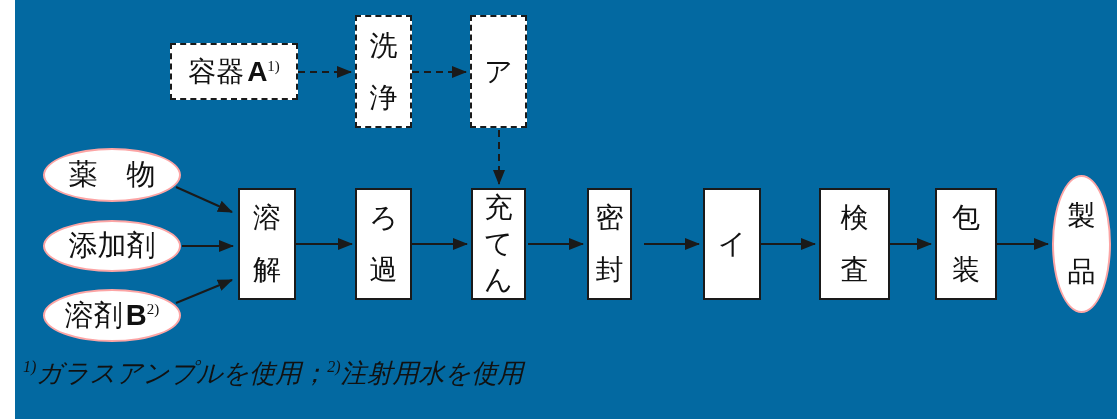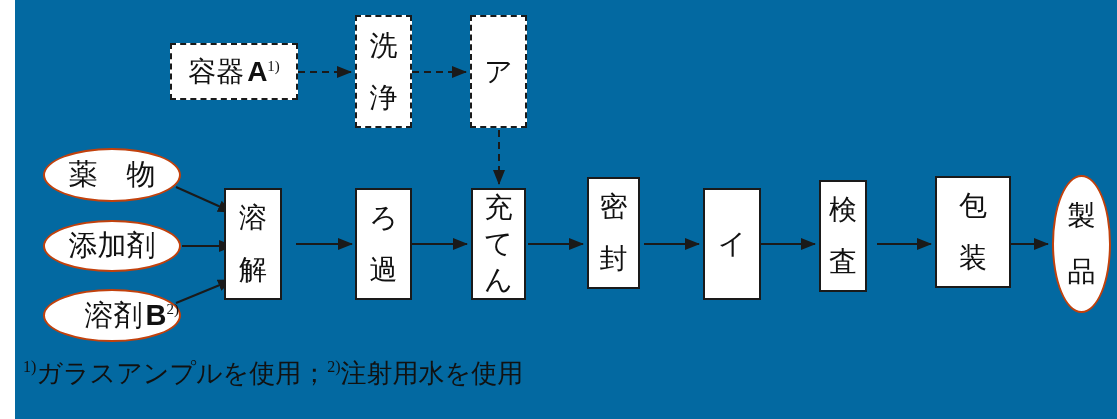--- a/index.html
+++ b/index.html
@@ -7,36 +7,36 @@
     position:relative; width:1117px; height:419px; background:#0369a1;
     font-family:"Liberation Serif","DejaVu Serif",serif; color:#111111; overflow:hidden;margin-left:15px;
   }
   svg.arrows { position:absolute; left:0; top:0; z-index:1; }
   .node {
     position:absolute; display:flex; align-items:center; justify-content:center;
     box-sizing:border-box; background:#ffffff; z-index:2;
   }
   .sbox { border:2px solid #1a1a1a; }
   .dbox { border:2px dashed #1a1a1a; }
-  .ellipse { border:2px solid #c2410c; border-radius:50%; }
+  .ellipse { border:2px solid #fca5a5; border-radius:50%; }
   .vtext {
     width:30px; font-size:28px; line-height:52px; text-align:center;
     word-break:break-all; letter-spacing:0;font-family:Liberation Serif, serif;
   }
   .vtext.l3 { line-height:36px; }
   .vtext.prod { line-height:56px; }
   .single { font-size:28px; }
   .hlabel { font-size:28px; white-space:nowrap; }
   .ellipse .hlabel { font-size:29px; }
   .latin {
     font-family:"Liberation Sans","DejaVu Sans",sans-serif;
     font-weight:bold; margin-left:3px;
   }
   .supmark { font-size:15px; vertical-align:super; line-height:0; }
-  .footnote { position:absolute; left:8px; top:356px; font-size:26px; z-index:2; white-space:nowrap; }
+  .footnote { position:absolute; left:8px; top:356px; font-size:26px; z-index:2; white-space:nowrap;font-style:italic; }
   .footnote .supmark { font-size:16px; }
 </style>
 </head>
 <body>
 
 <div class="stage">
 
   <svg class="arrows" width="1117" height="419" viewBox="0 0 1117 419">
     <defs>
       <marker id="ah" markerUnits="userSpaceOnUse" markerWidth="16" markerHeight="12" refX="14" refY="6" orient="auto">
@@ -73,49 +73,49 @@
   </div>
 
   <div class="node ellipse" style="left:28px; top:148px; width:138px; height:54px;">
     <span class="hlabel">薬　物</span>
   </div>
 
   <div class="node ellipse" style="left:28px; top:220px; width:138px; height:52px;align-items:center;">
     <span class="hlabel">添加剤</span>
   </div>
 
-  <div class="node ellipse" style="left:28px; top:289px; width:138px; height:53px;justify-content:flex-end;">
+  <div class="node ellipse" style="left:28px; top:289px; width:138px; height:53px;">
     <span class="hlabel"><span>溶剤</span><span class="latin">B</span><span class="supmark">2)</span></span>
   </div>
 
-  <div class="node sbox" style="left:209px; top:188px; width:58px; height:112px;">
+  <div class="node sbox" style="left:223px; top:188px; width:58px; height:112px;">
     <div class="vtext">溶解</div>
   </div>
 
   <div class="node sbox" style="left:340px; top:188px; width:57px; height:112px;">
     <div class="vtext">ろ過</div>
   </div>
 
   <div class="node sbox" style="left:456px; top:188px; width:55px; height:112px;">
     <div class="vtext l3">充てん</div>
   </div>
 
-  <div class="node sbox" style="left:572px; top:177px; width:53px; height:112px;">
+  <div class="node sbox" style="left:572px; top:188px; width:45px; height:112px;">
     <div class="vtext">密封</div>
   </div>
 
   <div class="node sbox" style="left:688px; top:188px; width:58px; height:112px;">
     <span class="single">イ</span>
   </div>
 
-  <div class="node sbox" style="left:804px; top:180px; width:48px; height:112px;">
+  <div class="node sbox" style="left:804px; top:188px; width:71px; height:112px;">
     <div class="vtext">検査</div>
   </div>
 
-  <div class="node sbox" style="left:920px; top:176px; width:76px; height:112px;">
+  <div class="node sbox" style="left:920px; top:188px; width:62px; height:112px;">
     <div class="vtext">包装</div>
   </div>
 
   <div class="node ellipse" style="left:1037px; top:175px; width:59px; height:138px;justify-content:center;">
     <div class="vtext prod">製品</div>
   </div>
 
   <div class="footnote"><span class="supmark">1)</span><span>ガラスアンプルを使用；</span><span class="supmark">2)</span><span>注射用水を使用</span></div>
 
 </div>

